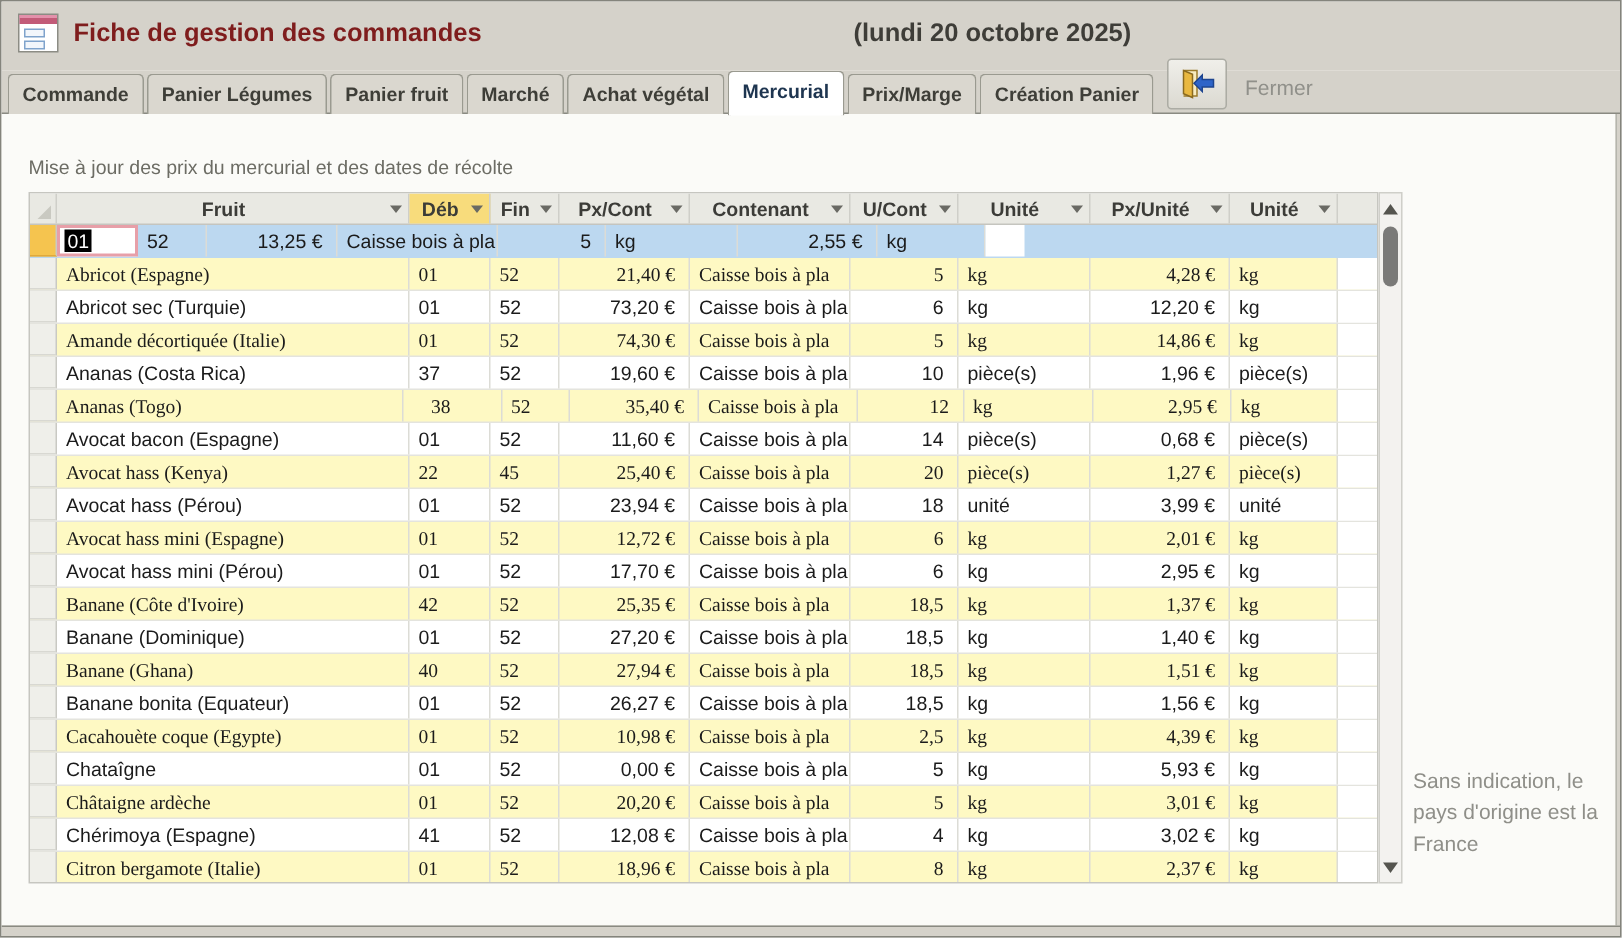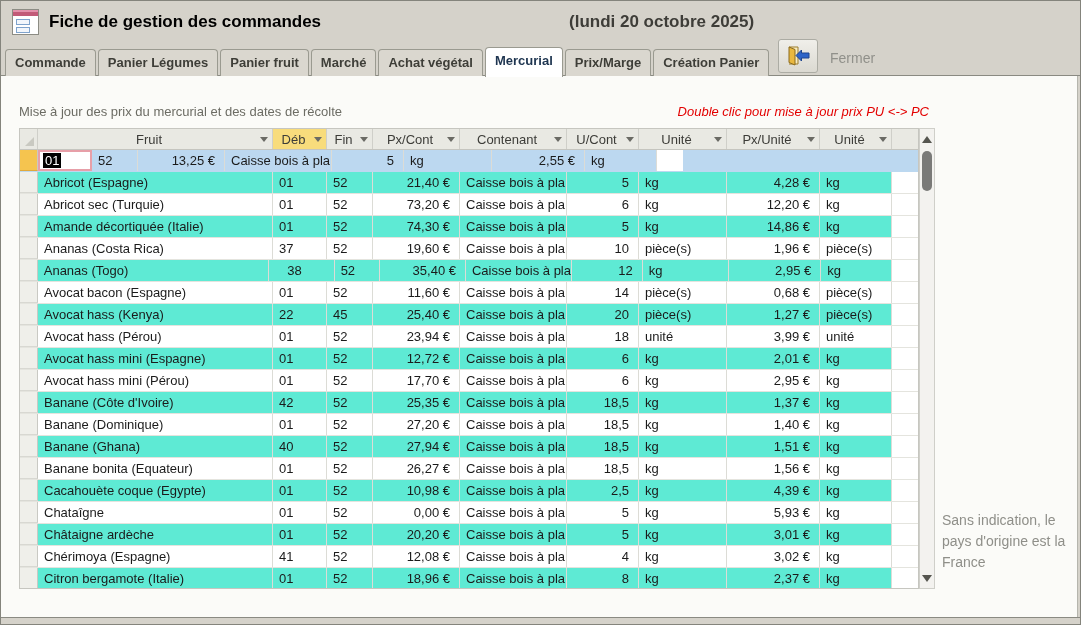--- a/index.html
+++ b/index.html
@@ -4,21 +4,21 @@
 <style>
   html,body{margin:0;padding:0;background:#9a9a94;}
   .window{
     position:relative;width:1081px;height:625px;box-sizing:border-box;
     background:#FBFBF8;border:1px solid #84847C;overflow:hidden;
     font-family:"Liberation Sans",sans-serif;
   }
   
   .header-band{position:absolute;top:0;left:0;right:0;height:46px;background:#D5D2CA;}
   .form-icon{position:absolute;left:10px;top:7px;width:30px;height:29px;}
-  .app-title{position:absolute;left:48px;top:11px;font-size:17px;font-weight:700;color:#000000;}
+  .app-title{position:absolute;left:48px;top:11px;font-size:17px;font-weight:700;color:#7f1d1d;}
   .app-date{position:absolute;left:568px;top:11px;font-size:17px;font-weight:700;color:#3E3D38;}
   
   .tabstrip{position:absolute;top:46px;left:0;right:0;height:29px;background:#D5D2CA;border-bottom:1px solid #8A8A82;box-sizing:border-box;}
   .tab-bar{display:flex;align-items:flex-end;height:29px;padding-left:4px;}
   .tab{
     box-sizing:border-box;border:1px solid #9A9A90;border-bottom:none;border-radius:4px 4px 0 0;
     background:#DAD7CF;color:#3E3E38;font-size:13px;font-weight:700;
     padding:5px 9px 6px;margin-right:2px;white-space:nowrap;height:27px;cursor:default;
   }
   .tab.active{background:#FFFFFF;color:#1E3550;height:30px;padding-bottom:9px;margin-bottom:-1px;position:relative;z-index:3;}
@@ -35,29 +35,29 @@
   .hint-red{position:absolute;right:151px;top:28px;font-size:13px;font-style:italic;color:#E30000;}
   .note{position:absolute;left:941px;top:434px;width:130px;font-size:14px;line-height:1.5;color:#8F8F89;}
   
   .grid{
     position:absolute;left:18px;top:52px;width:900px;height:461px;box-sizing:border-box;
     background:#fff;border:1px solid #C6C6C0;overflow:hidden;font-size:13px;color:#1B1B1B;
   }
   .hrow{display:flex;height:21px;background:#E9E9E3;border-bottom:1px solid #C5C5BF;box-sizing:border-box;}
   .hcell{
     box-sizing:border-box;display:flex;align-items:center;border-right:1px solid #CFCFC9;
-    color:#3C3C38;position:relative;justify-content:flex-start;cursor:default;
+    color:#3C3C38;position:relative;justify-content:flex-start;cursor:default;font-weight:bold;
   }
   .hcell .lbl{flex:1;text-align:center;overflow:hidden;white-space:nowrap;}
   .hcell .arr{width:0;height:0;border-left:4px solid transparent;border-right:4px solid transparent;border-top:5px solid #6A6A64;margin-right:4px;flex:none;}
   .hcell.active-col{background:#F8DC7C;}
   .corner{box-sizing:border-box;border-right:1px solid #CFCFC9;display:flex;align-items:flex-end;justify-content:flex-end;padding:3px;}
   .corner-tri{width:0;height:0;border-right:9px solid #C9C9C1;border-top:9px solid transparent;}
   .drow{display:flex;height:22px;background:#FFFFFF;box-sizing:border-box;border-bottom:1px solid #E4E4DE;}
-  .drow.alt{background:#5eead4;}
+  .drow.alt{background:#fef9c3;font-family:Liberation Serif, serif;}
   .drow.sel{background:#BCD8F0;border-bottom-color:#BCD8F0;}
   .cell{
     box-sizing:border-box;display:flex;align-items:center;border-right:1px solid #DCDCD6;
     white-space:nowrap;overflow:hidden;padding:0 4px;cursor:text;
   }
   .cell.al{justify-content:flex-start;padding-left:6px;}
   .cell.ar{justify-content:flex-end;padding-right:9px;}
   .selcell{box-sizing:border-box;background:#EFEFEA;border-right:1px solid #C9C9C3;border-bottom:1px solid #D8D8D2;cursor:pointer;}
   .drow.sel .selcell{background:#F5C44F;border-bottom-color:#E0A93C;}
   .cell.editing{background:#fff;outline:2px solid #E79FA8;outline-offset:-2px;padding-left:5px;}
@@ -111,21 +111,20 @@
     <svg width="24" height="22" viewBox="0 0 24 22">
       <path d="M3 2 H12 V19 H3" fill="#F8ECC0" stroke="#9C7C2C"></path>
       <path d="M3 2 L9 4.5 V20 L3 17.5 Z" fill="#E9B840" stroke="#8A6A1F"></path>
       <path d="M10 10.5 L15.5 5 V8 H23 V13 H15.5 V16 Z" fill="#2E64C8" stroke="#1E458F"></path>
     </svg>
   </div>
   <div class="close-label">Fermer</div>
 
   <div class="content">
     <div class="subtitle">Mise à jour des prix du mercurial et des dates de récolte</div>
-    <div class="hint-red">Double clic pour mise à jour prix PU &lt;-&gt; PC</div>
 
     <div class="grid">
       <div class="hrow">
           <div class="corner" style="width: 18px;">
             <div class="corner-tri"></div>
           </div>
           <div class="hcell" style="width: 235px;">
             <span class="lbl">Fruit</span>
             <span class="arr"></span>
           </div>

